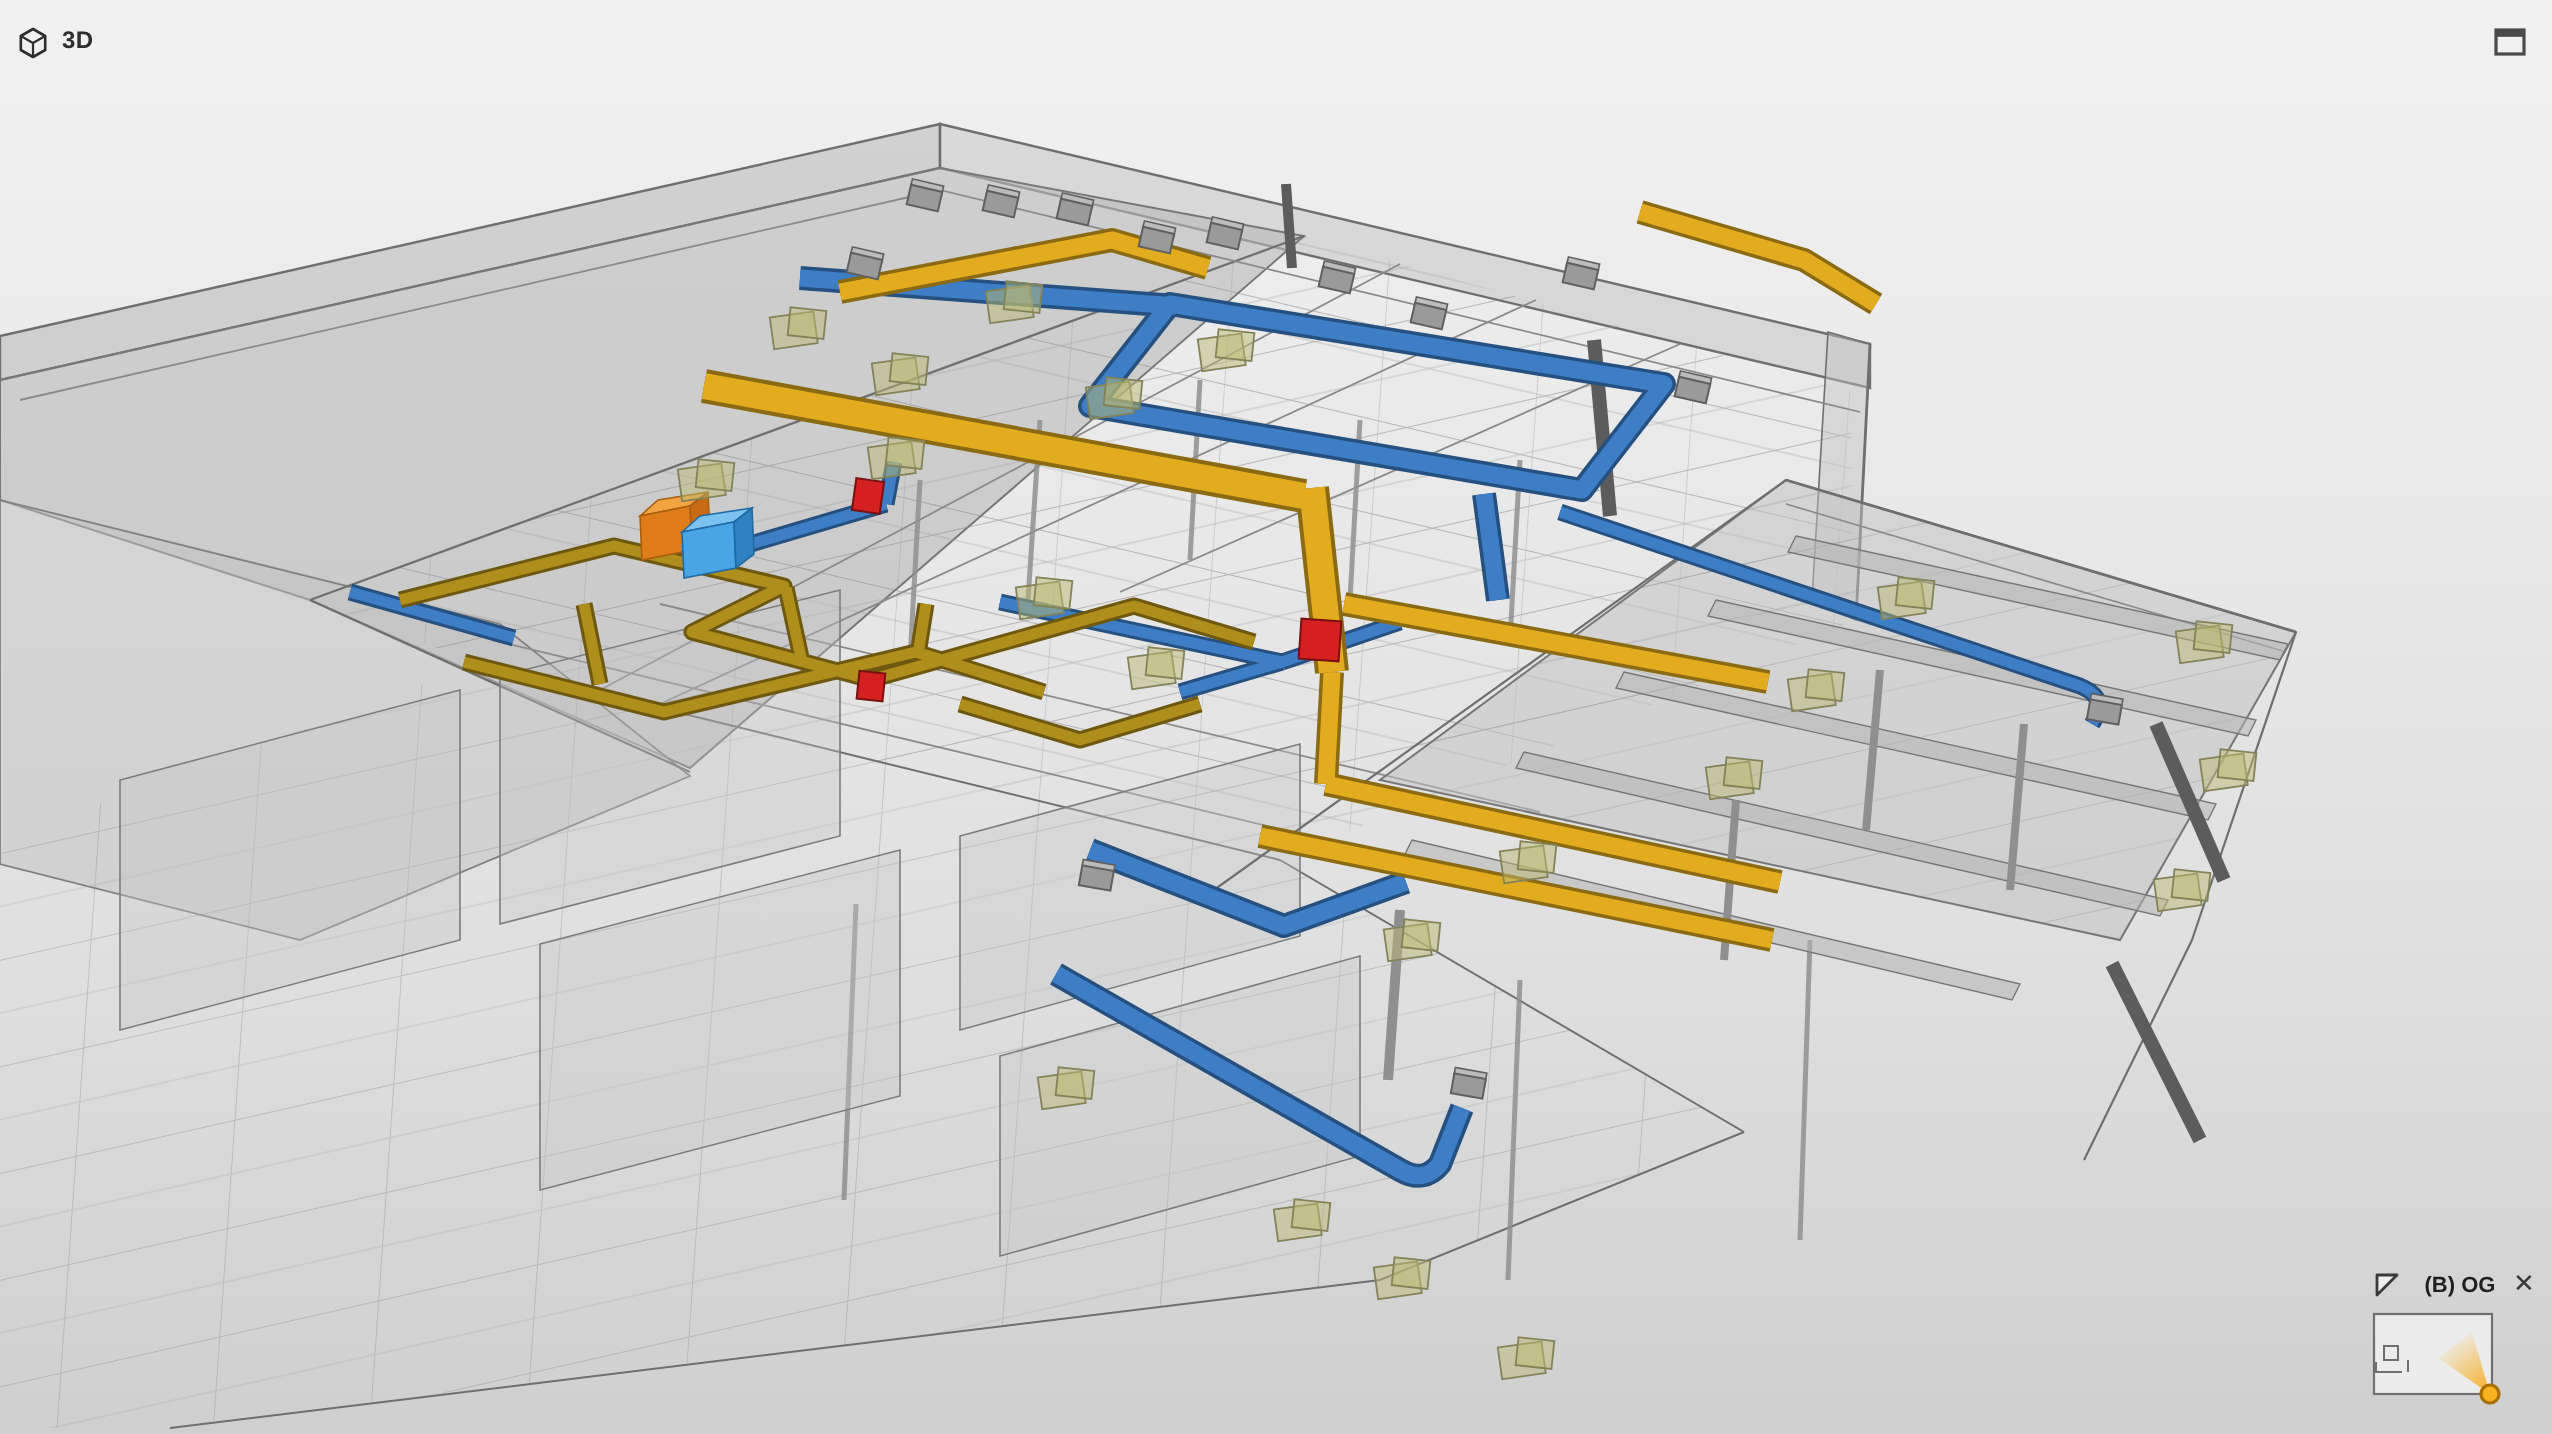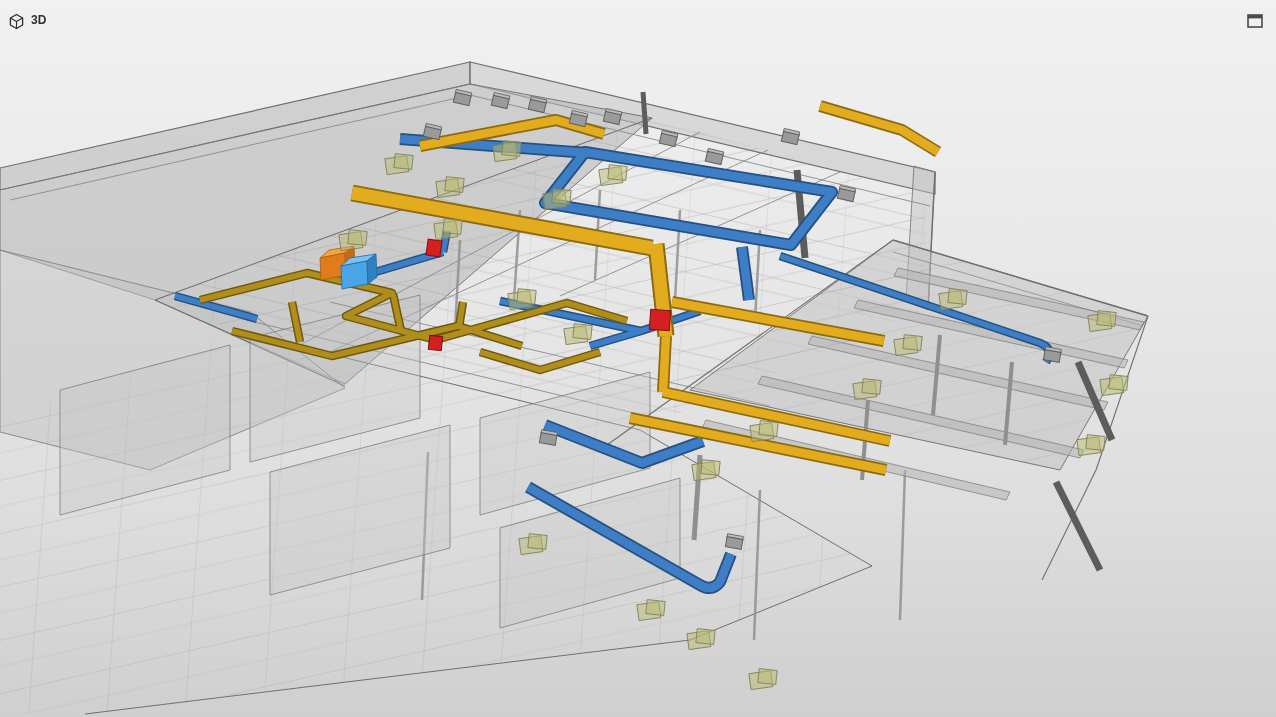--- a/index.html
+++ b/index.html
@@ -217,14 +217,33 @@
     <span class="lbl">3D</span>
   </div>
 
   <button class="hud-win" title="">
     <svg width="16" height="14" viewBox="0 0 16 14">
       <rect x="1" y="1" width="14" height="12" fill="none" stroke="#4a4a4a" stroke-width="1.6"></rect>
       <rect x="1" y="1" width="14" height="3.4" fill="#4a4a4a"></rect>
     </svg>
   </button>
 
+  <div class="floor-panel">
+    <div class="fp-head">
+      <svg class="fp-corner" viewBox="0 0 13 13">
+        <polygon points="1.5,1.5 11.5,1.5 1.5,11.5" fill="#efefef" stroke="#3a3a3a" stroke-width="1.4" stroke-linejoin="round"></polygon>
+      </svg>
+      <div class="fp-title">(B) OG</div>
+      <button class="fp-close">✕</button>
+    </div>
+    <svg class="fp-map" width="92" height="62" viewBox="0 0 92 62">
+      <rect x="3" y="2" width="59" height="40" fill="#ececec" stroke="#6f6f6f" stroke-width="1.1"></rect>
+      <g>
+        <rect x="8" y="18" width="7" height="7" fill="none" stroke="#6f6f6f" stroke-width="1"></rect>
+        <polyline points="4,26 4,31 17,31" fill="none" stroke="#6f6f6f" stroke-width="1"></polyline>
+        <line x1="20" y1="31" x2="20" y2="25" stroke="#6f6f6f" stroke-width="1"></line>
+      </g>
+      <polygon points="61,42 35,24 52,11" fill="url(#coneGrad)"></polygon>
+      <circle cx="61" cy="42" r="4.5" fill="#f9b021" stroke="#a87000" stroke-width="1.6"></circle>
+    </svg>
+  </div>
 
 </div>
 
 </body></html>

